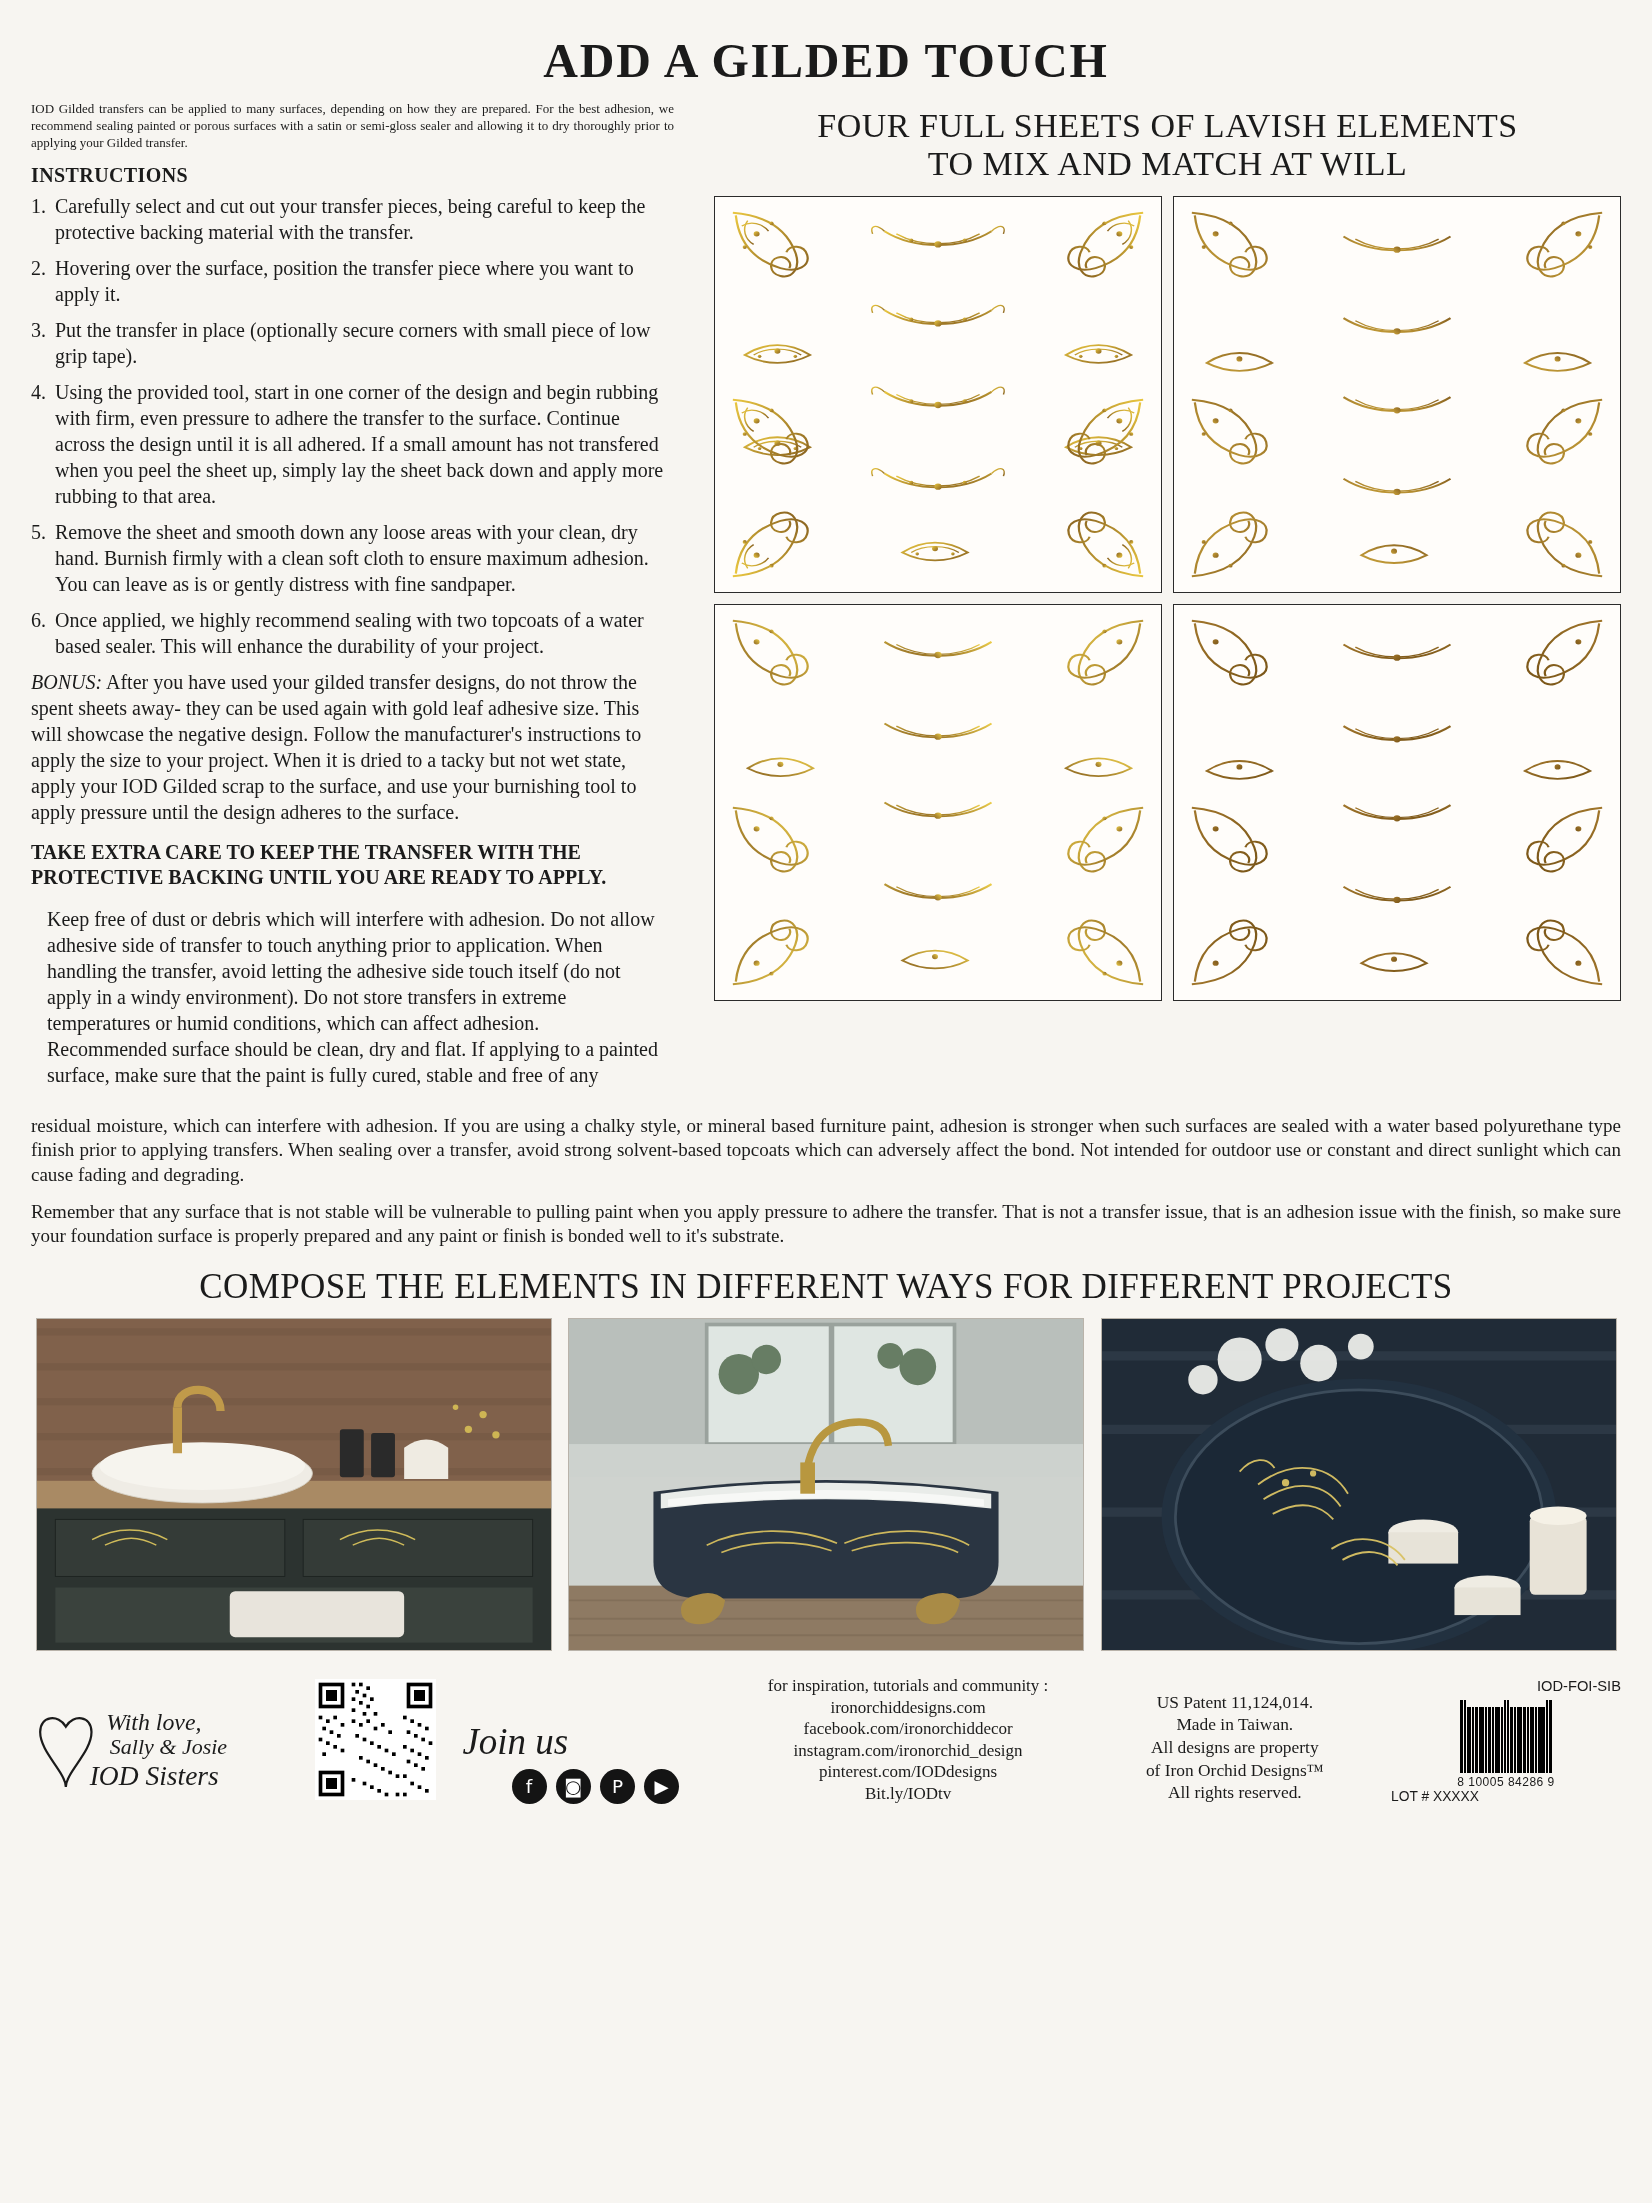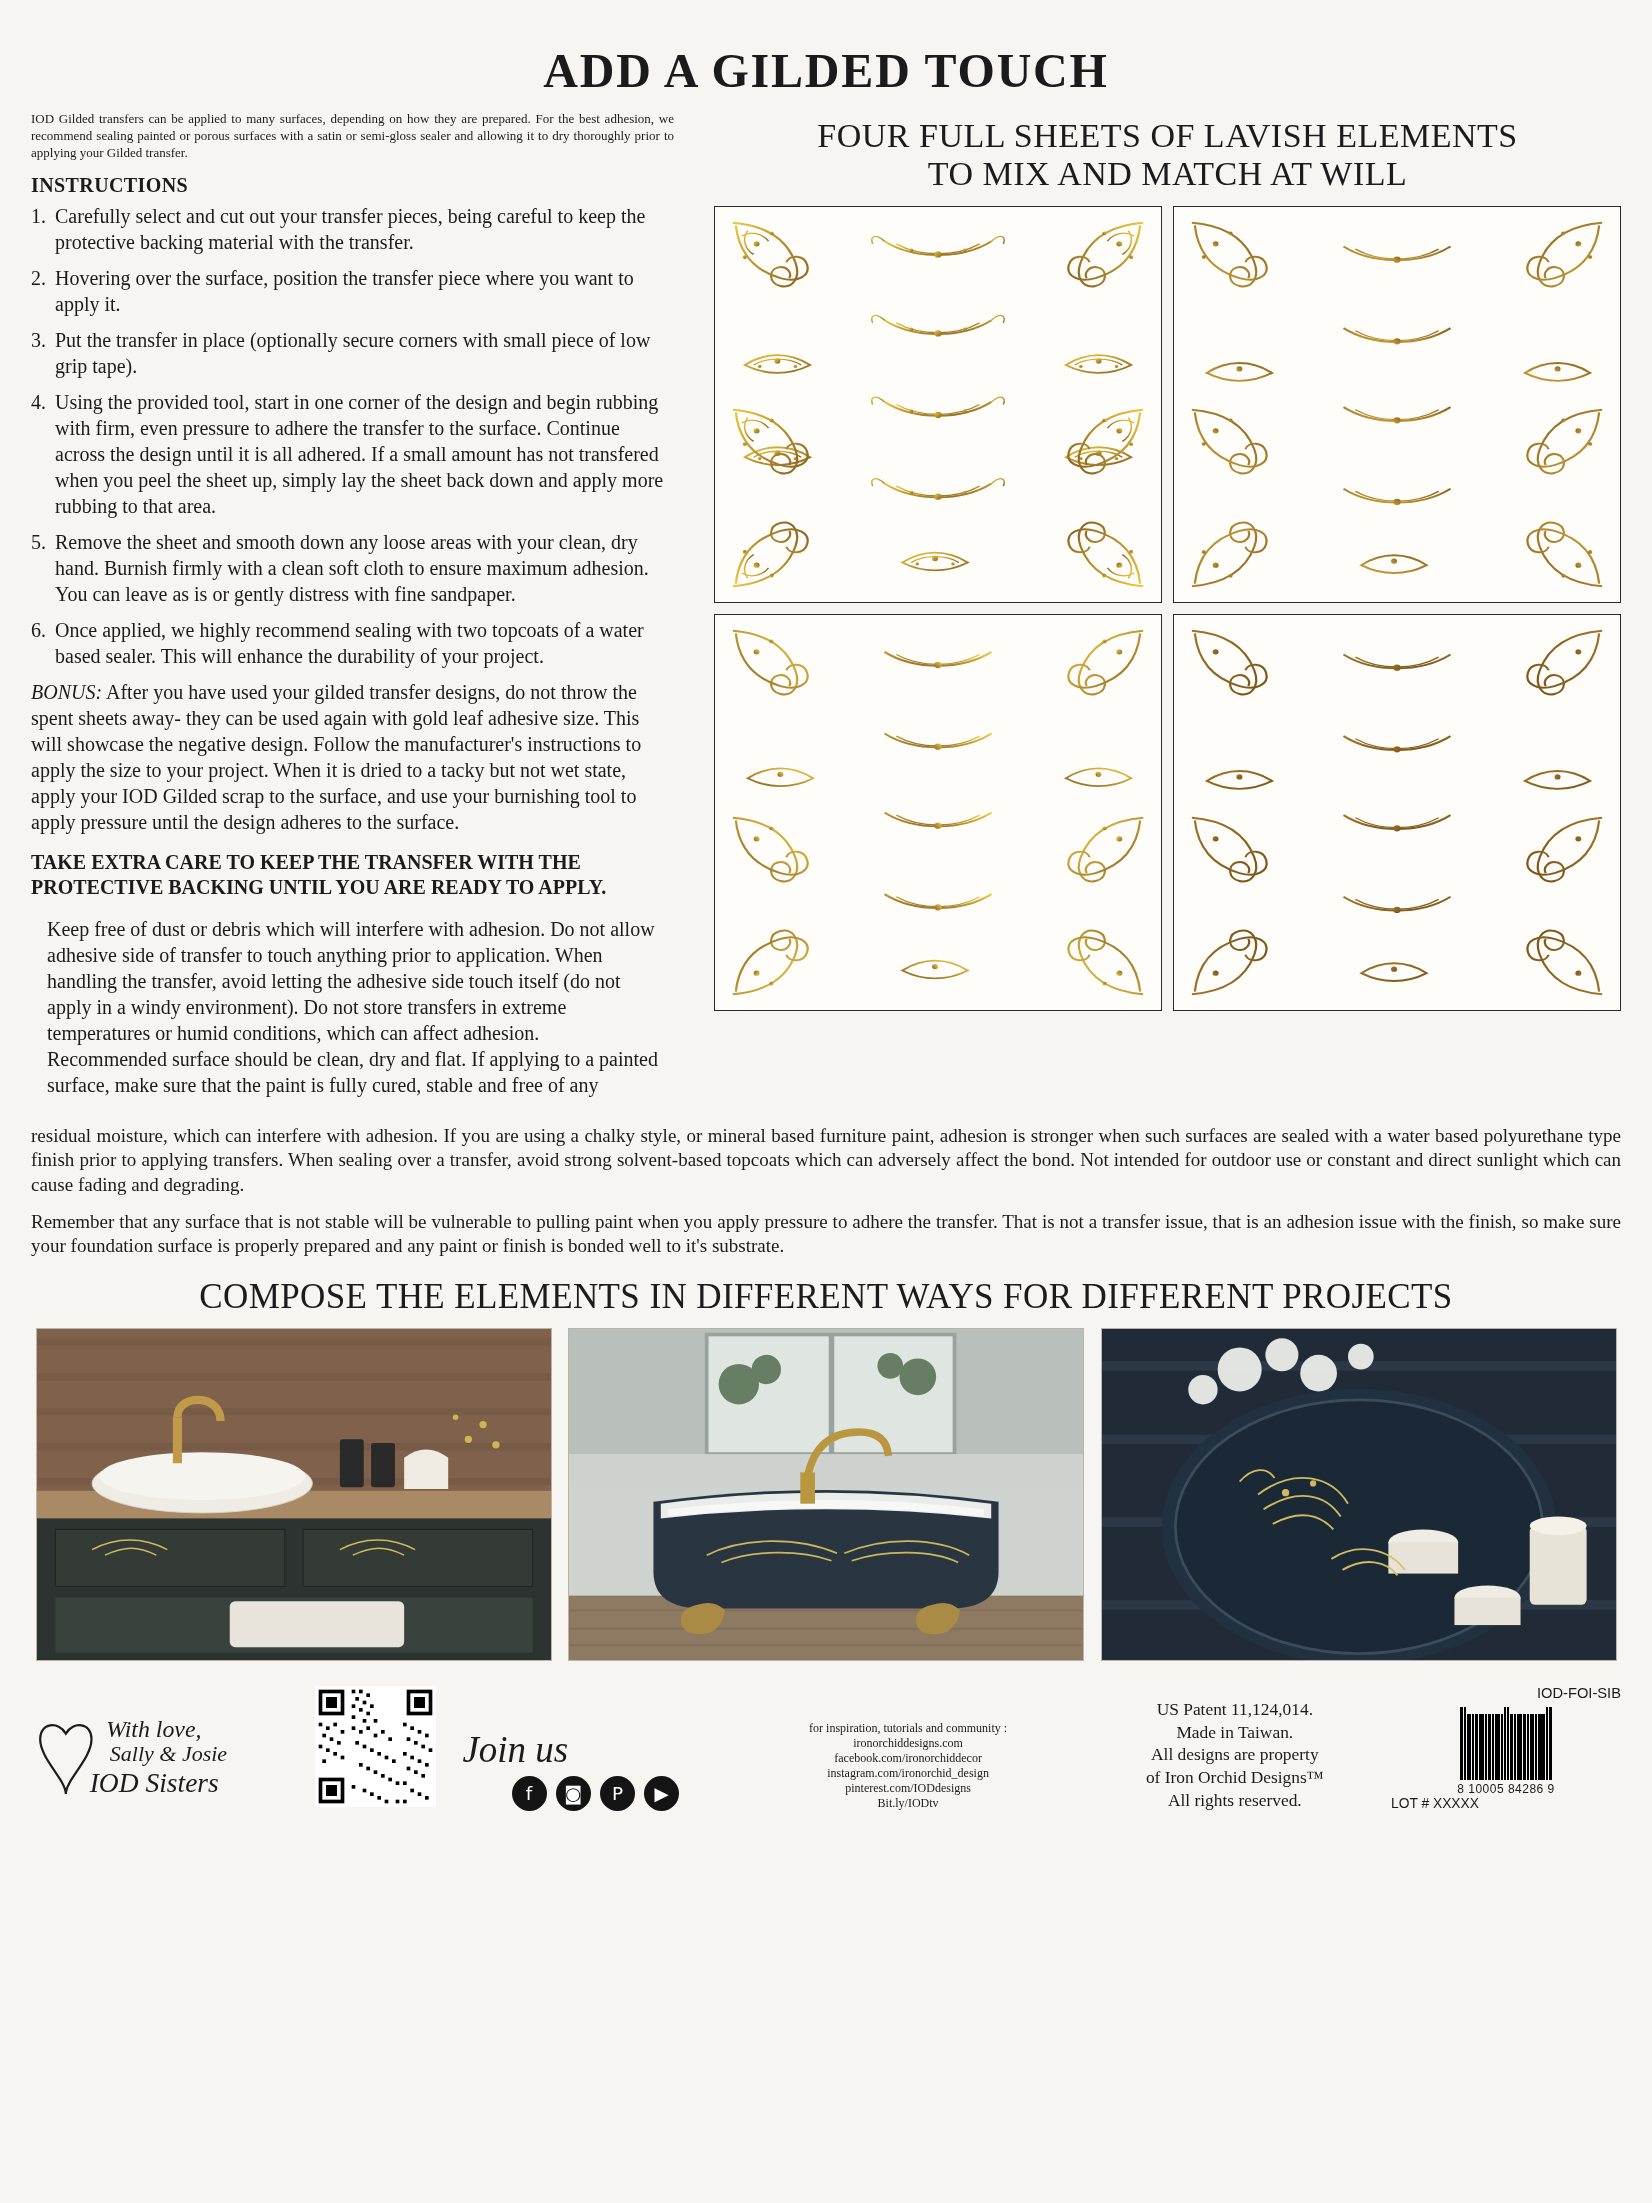--- a/index.html
+++ b/index.html
@@ -6,21 +6,21 @@
   body{
     width:1652px;height:2203px;
     background:#f7f5f1;
     font-family:"Liberation Serif", serif;
     color:#1b1b1b;
     overflow:hidden;
     position:relative;
   }
   .page{
     position:absolute;inset:0;
-    padding:34px 31px 0 31px;
+    padding:24px 31px 0 31px;
     box-sizing:border-box;
   }
   .main-title{
     text-align:center;
     font-size:48px;
     letter-spacing:1.8px;
     font-weight:bold;
     margin:9.2px 0 13px 0;
     font-family:"Liberation Serif", serif;
   }
@@ -65,21 +65,21 @@
   }
   .photo svg{display:block;width:100%;height:100%;}
   .footer{
     display:flex;align-items:flex-end;gap:9.2px;margin-top:24px;
     justify-content:space-between;
   }
   .f-sign{width:275px;text-align:right;}
   .f-qr{width:138px;}
   .qr{width:121px;height:121px;background:#fff;position:relative;}
   .f-join{width:266px;}
-  .f-info{flex:1;text-align:center;font-size:12px;line-height:1.26;margin-top:12px;}
+  .f-info{flex:1;text-align:center;font-size:17px;line-height:1.26;}
   .f-legal{width:294px;text-align:center;font-size:17.4px;line-height:1.3;}
   .f-bar{width:230px;text-align:center;}
   .barcode{height:79px;display:flex;align-items:flex-end;gap:0.9px;justify-content:center;}
   .bar{background:#000;}
   .bc-num{font-size:12px;letter-spacing:0.5px;margin-top:1.8px;font-family:"Liberation Sans",sans-serif;}
   .sku{font-size:14.7px;font-family:"Liberation Sans",sans-serif;text-align:right;}
   .lot{font-size:13.8px;font-family:"Liberation Sans",sans-serif;text-align:left;}
   .join-word{font-size:37px;font-style:italic;font-family:"Liberation Serif",serif;}
   .social{display:flex;gap:9.2px;justify-content:center;margin-top:5.5px;}
   .sc{width:35px;height:35px;border-radius:50%;background:#141414;display:flex;align-items:center;justify-content:center;color:#fff;font-size:18.4px;font-family:"DejaVu Sans",sans-serif;}

